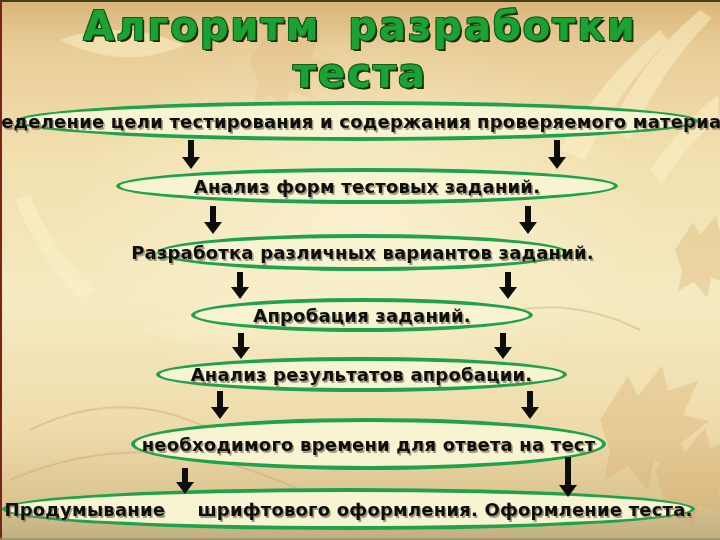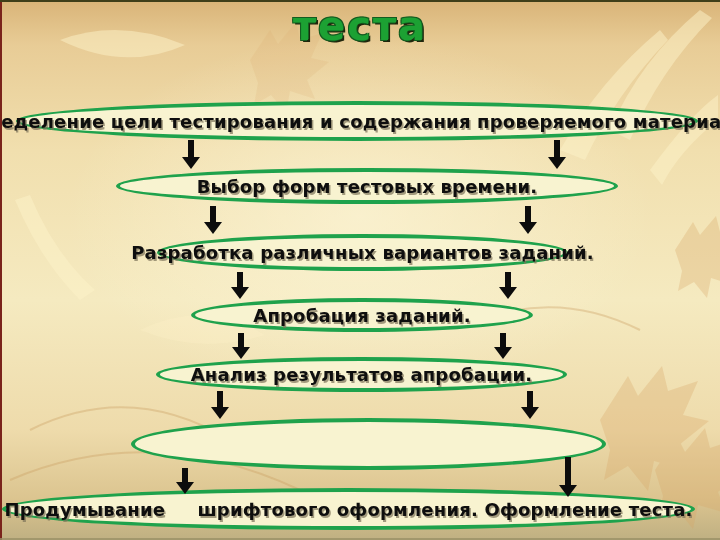--- a/index.html
+++ b/index.html
@@ -70,45 +70,47 @@
       <path d="M10,480 Q150,420 300,490"></path>
       <path d="M480,320 Q560,290 640,330"></path>
     </g>
   </svg>
 
   <div class="edge edge-left"></div>
   <div class="edge edge-top"></div>
   <div class="edge edge-bottom"></div>
 
   <div class="title">
+    <div>Алгоритм разработки</div>
     <div>теста</div>
   </div>
 
   <div class="node node1">
     <span class="txt">Определение цели тестирования и содержания проверяемого материала.</span>
   </div>
 
   <div class="node node2">
-    <span class="txt">Выбор форм тестовых времени.</span>
+    <span class="txt">Анализ форм тестовых заданий.</span>
   </div>
 
   <div class="node node3">
     <span class="txt">Разработка различных вариантов заданий.</span>
   </div>
 
   <div class="node node5">
     <span class="txt">Анализ результатов апробации.</span>
   </div>
 
   <div class="node node4">
     <span class="txt">Апробация заданий.</span>
   </div>
 
   <div class="node node6">
     <span class="col">
+      <span class="txt">необходимого времени для ответа на тест</span>
     </span>
   </div>
 
   <div class="node node7">
     <span class="txt">Продумывание     шрифтового оформления. Оформление теста.</span>
   </div>
 
   <div class="arrow" style="left:182px;top:140px;height:29px">
       <i class="shaft"></i>
       <i class="head"></i>

